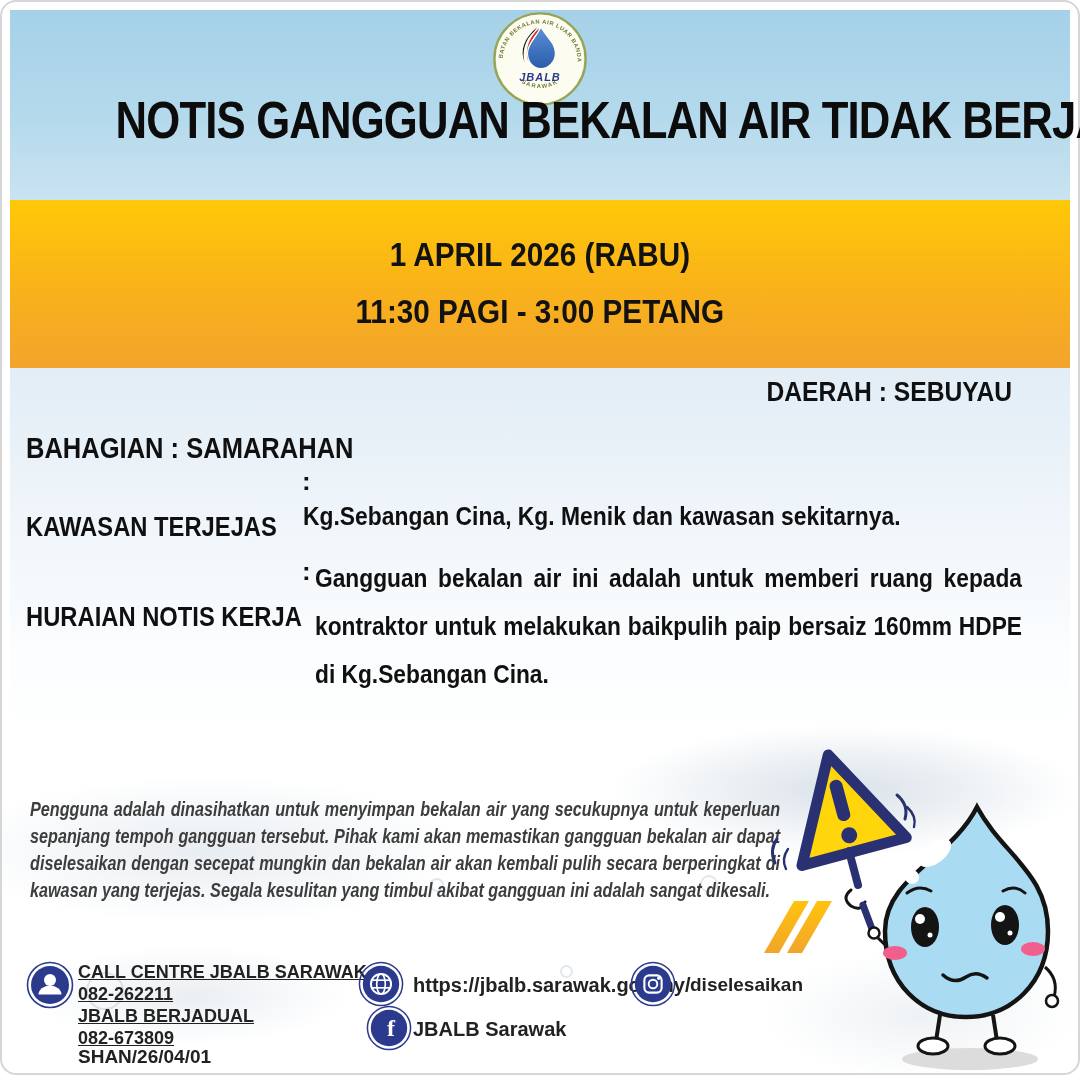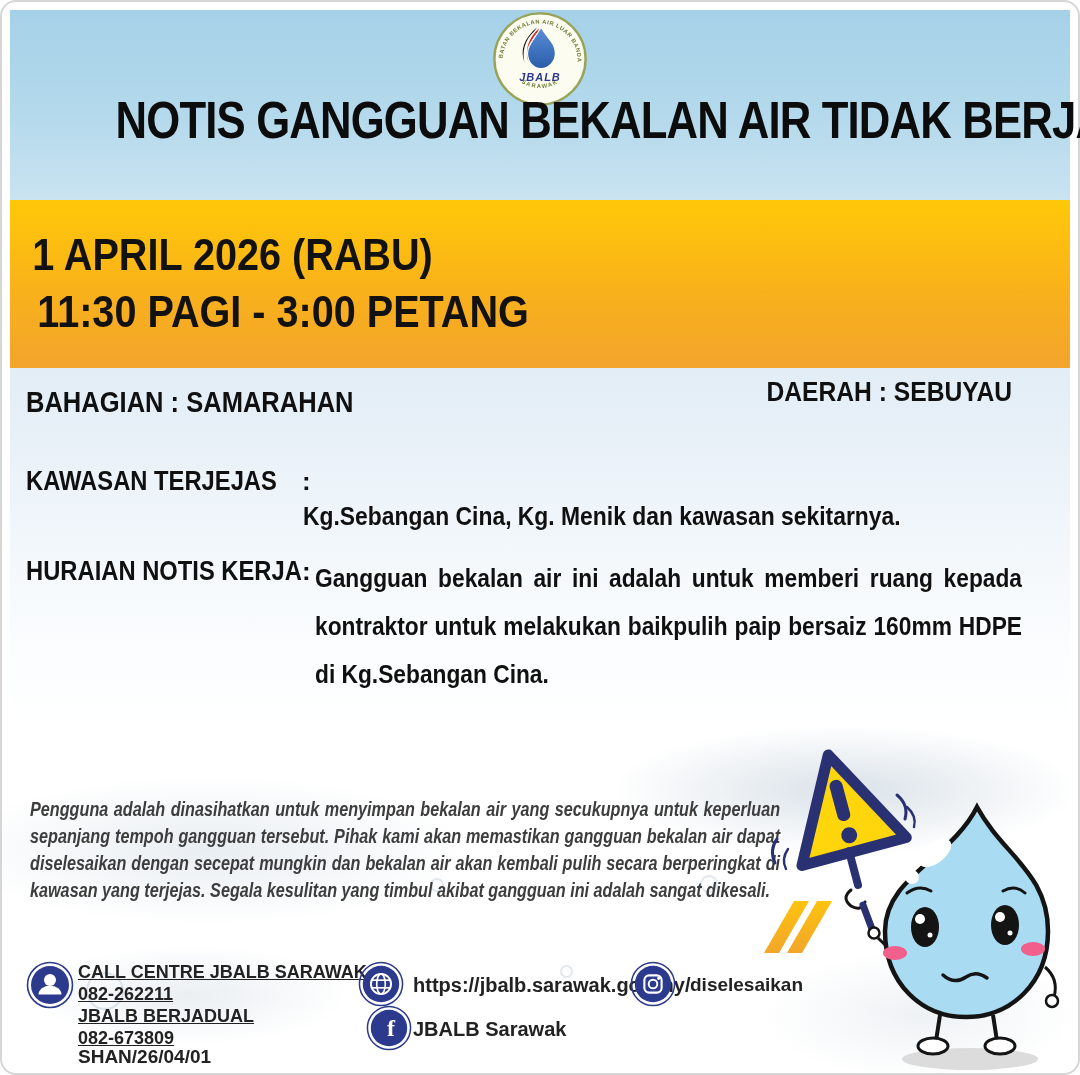--- a/index.html
+++ b/index.html
@@ -11,28 +11,28 @@
   
   .header{position:absolute;left:10px;top:10px;right:10px;height:190px;
     background:linear-gradient(180deg,#a5d1e8 0%,#b4d9ec 55%,#c9e3f0 100%);}
   .logo{position:absolute;left:50%;top:1px;transform:translateX(-50%);}
   .title{position:absolute;left:0;right:0;top:80px;text-align:center;
     font-weight:bold;font-size:52px;color:#0c0c0c;white-space:nowrap;}
   .title span{display:inline-block;transform:scaleX(0.84);transform-origin:center;letter-spacing:-1px;}
   
   .date-banner{position:absolute;left:10px;top:200px;right:10px;height:168px;
     background:linear-gradient(180deg,#ffc808 0%,#f9b11b 55%,#f2a42c 100%);
-    text-align:left;color:#121212;font-weight:bold;font-size:44px;padding-top:26px;box-sizing:border-box;}
+    text-align:center;color:#121212;font-weight:bold;font-size:33px;padding-top:26px;box-sizing:border-box;}
   .date-banner .line{line-height:57px;white-space:nowrap;}
   .date-banner .line span{display:inline-block;transform:scaleX(0.9);transform-origin:center;}
   
   .details{position:absolute;left:10px;top:368px;right:10px;height:372px;
     background:linear-gradient(180deg,#e2edf6 0%,#ecf3f9 30%,#fbfdfe 75%,#ffffff 100%);}
   .cond{display:inline-block;transform:scaleX(0.88);transform-origin:left top;white-space:nowrap;}
-  .lbl{position:absolute;font-weight:bold;color:#101010;font-size:28px;}
+  .lbl{position:absolute;font-weight:bold;color:#101010;font-size:28px;margin-top:46px;}
   .val{position:absolute;font-weight:bold;color:#101010;font-size:26px;}
   .daerah{position:absolute;right:58px;top:8px;font-weight:bold;font-size:28px;color:#101010;white-space:nowrap;}
   .daerah .cond{transform-origin:right top;}
   .colon{position:absolute;left:292px;font-weight:bold;font-size:26px;color:#101010;}
   .huraian-val{position:absolute;left:305px;top:186px;width:808px;
     font-weight:bold;font-size:26px;line-height:48px;color:#101010;text-align:justify;
     transform:scaleX(0.875);transform-origin:left top;}
   
   .decor{position:absolute;border-radius:50%;pointer-events:none;}
   .bubble{position:absolute;border-radius:50%;border:2px solid rgba(165,188,205,0.35);}

